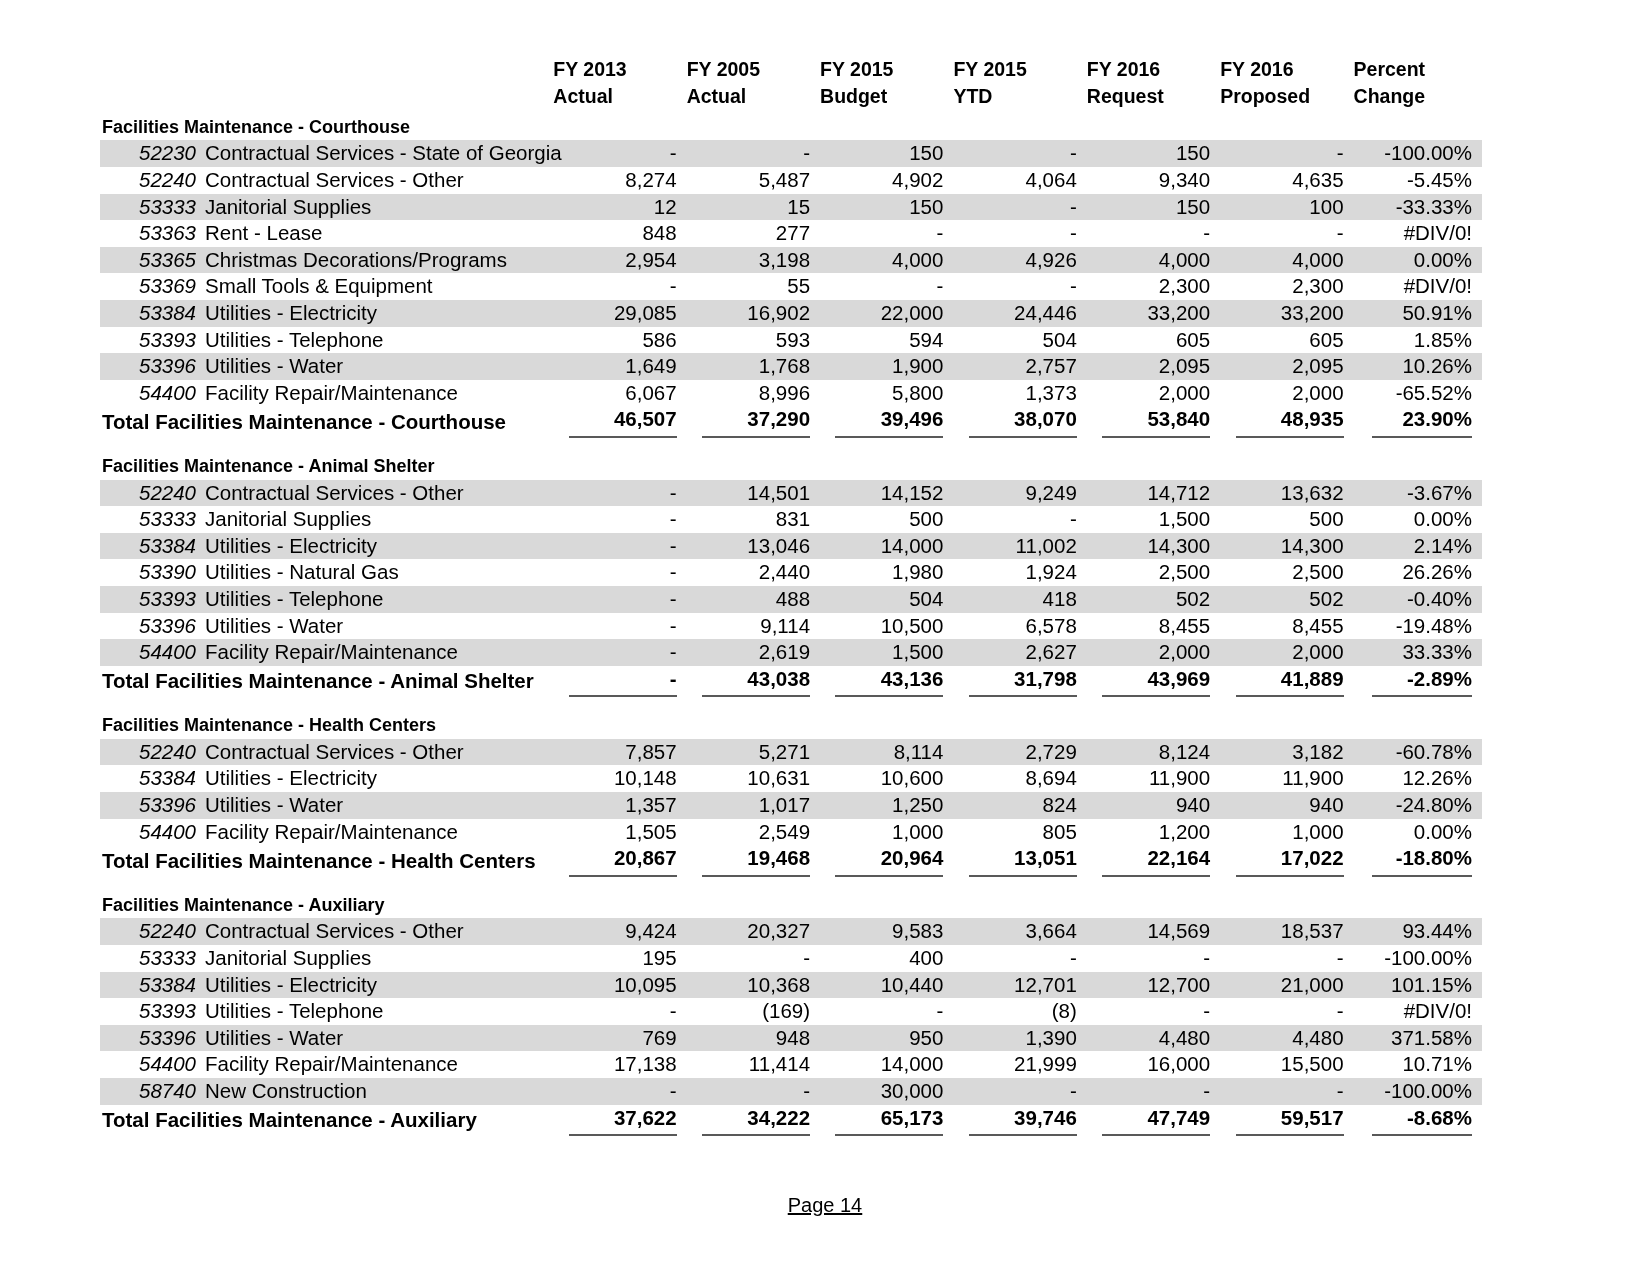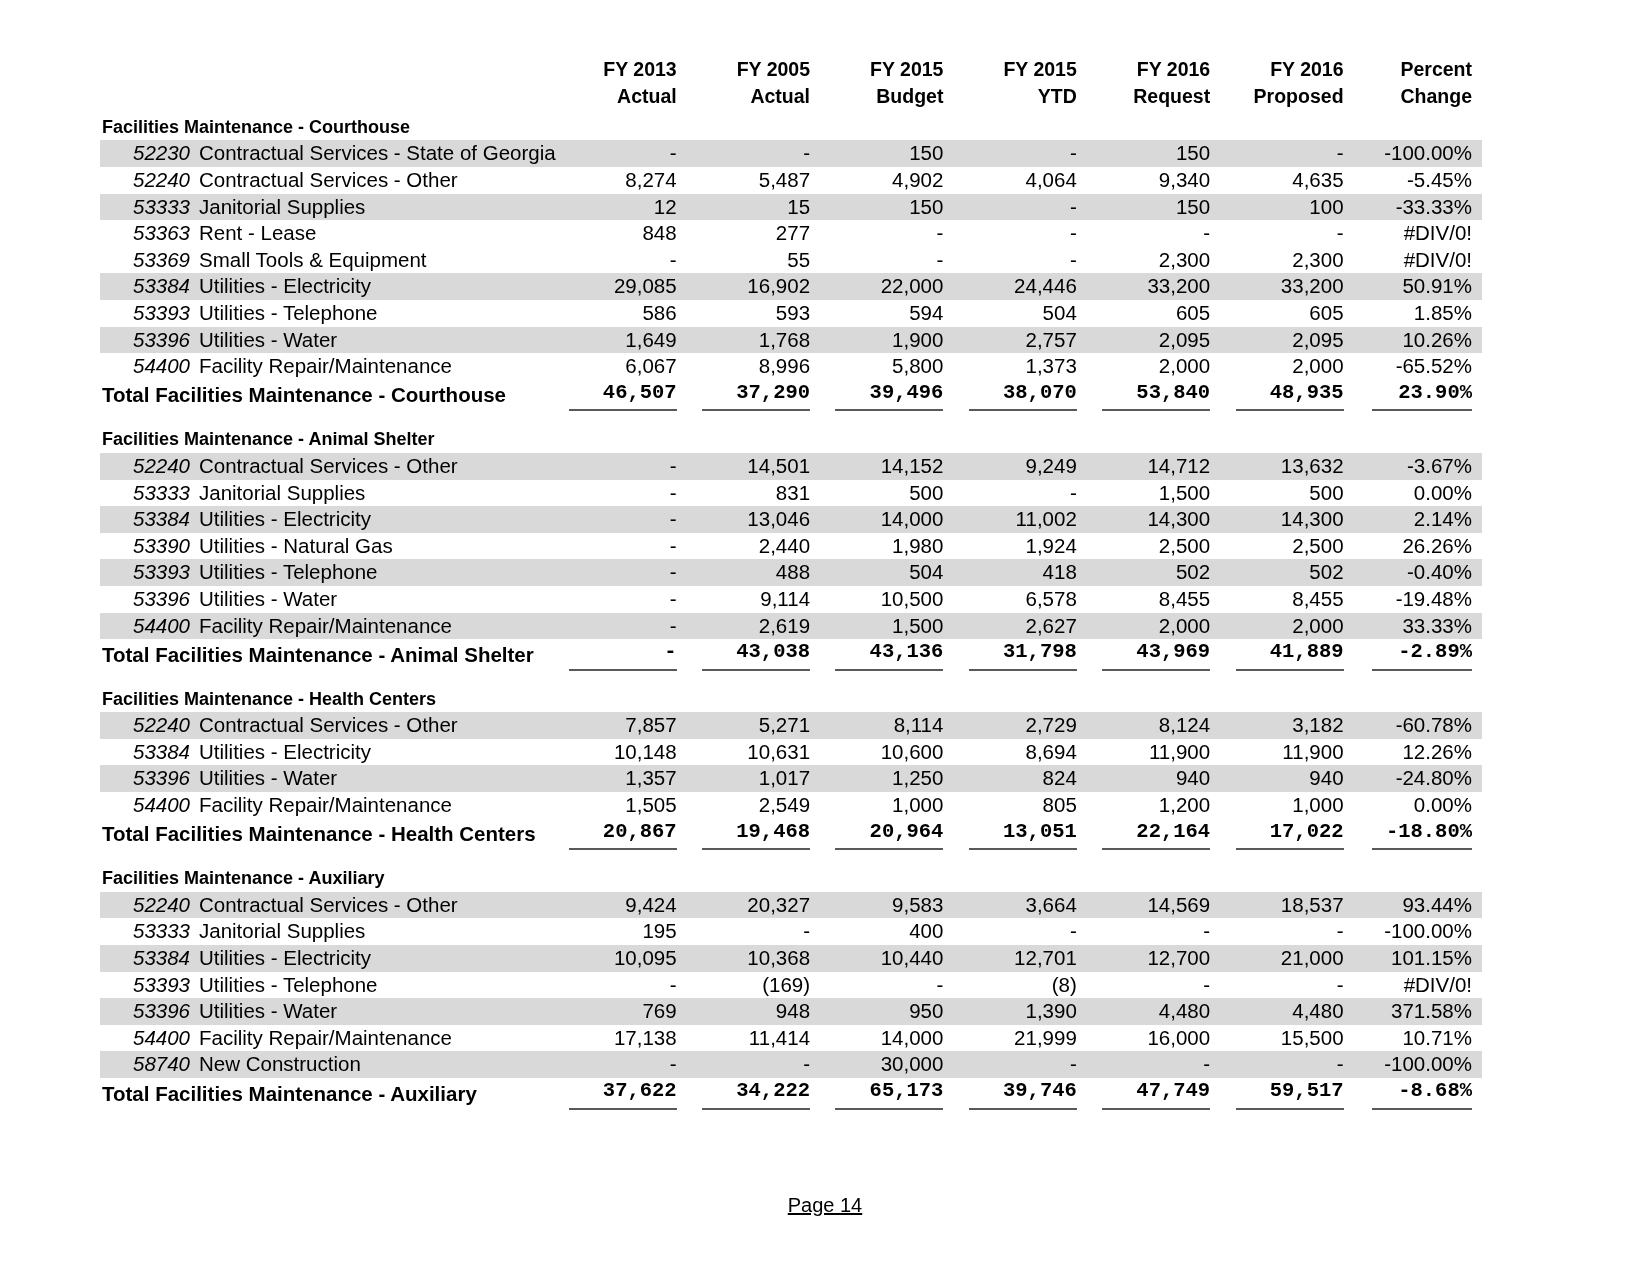--- a/index.html
+++ b/index.html
@@ -32,21 +32,21 @@
   }
   table.budget col.c-label   { width: 452px; }
   table.budget col.c-num     { width: 133px; }
   table.budget col.c-pct     { width: 128px; }
 
   thead th {
     padding: 0 10px 2px 0;
     font-weight: bold;
     font-size: 19.5px;
     vertical-align: bottom;
-    text-align: right;
+    text-align: left;
     line-height: 1.38;
     white-space: pre-line;
   }
   thead th.h-label { text-align: left; }
 
   tbody td {
     padding: 0;
     height: 26.6px;
     line-height: 26.6px;
     vertical-align: middle;
@@ -56,21 +56,21 @@
   
   tr.section-head td {
     font-weight: bold;
     font-size: 18px;
     padding-top: 2px;
   }
   tr.section-head td.lbl { padding-left: 2px; }
 
   
   tr.detail td.lbl {
-    padding-left: 6px;
+    padding-left: 12px;
     margin-left: 16px;
   }
   tr.detail .acct {
     display: inline-block;
     width: 84px;
     text-align: right;
     font-style: italic;
     padding-right: 9px;
   }
   tr.detail .desc {
@@ -88,21 +88,20 @@
   
   tr.total td {
     font-weight: bold;
     margin-left: 48px;
   }
   tr.total td.lbl { padding-left: 2px; }
   tr.total td.num,
   tr.total td.pct {
     text-align: right;
     padding-right: 10px;
-    font-family: Liberation Mono, monospace;
   }
   tr.total td.num .u,
   tr.total td.pct .u {
     display: inline-block;
     border-bottom: 2.5px solid #595959;
     padding-bottom: 3px;
     min-width: 108px;
     text-align: right;
   }
   tr.total td.pct .u { min-width: 100px; }
@@ -201,20 +200,30 @@
         <tr class="detail">
           <td class="lbl"><span class="acct">53363</span><span class="desc">Rent - Lease</span></td>
           <td class="num">848</td>
           <td class="num">277</td>
           <td class="num">-</td>
           <td class="num">-</td>
           <td class="num">-</td>
           <td class="num">-</td>
           <td class="pct">#DIV/0!</td>
         </tr>
+        <tr class="detail shaded">
+          <td class="lbl"><span class="acct">53365</span><span class="desc">Christmas Decorations/Programs</span></td>
+          <td class="num">2,954</td>
+          <td class="num">3,198</td>
+          <td class="num">4,000</td>
+          <td class="num">4,926</td>
+          <td class="num">4,000</td>
+          <td class="num">4,000</td>
+          <td class="pct">0.00%</td>
+        </tr>
         <tr class="detail">
           <td class="lbl"><span class="acct">53369</span><span class="desc">Small Tools &amp; Equipment</span></td>
           <td class="num">-</td>
           <td class="num">55</td>
           <td class="num">-</td>
           <td class="num">-</td>
           <td class="num">2,300</td>
           <td class="num">2,300</td>
           <td class="pct">#DIV/0!</td>
         </tr>

